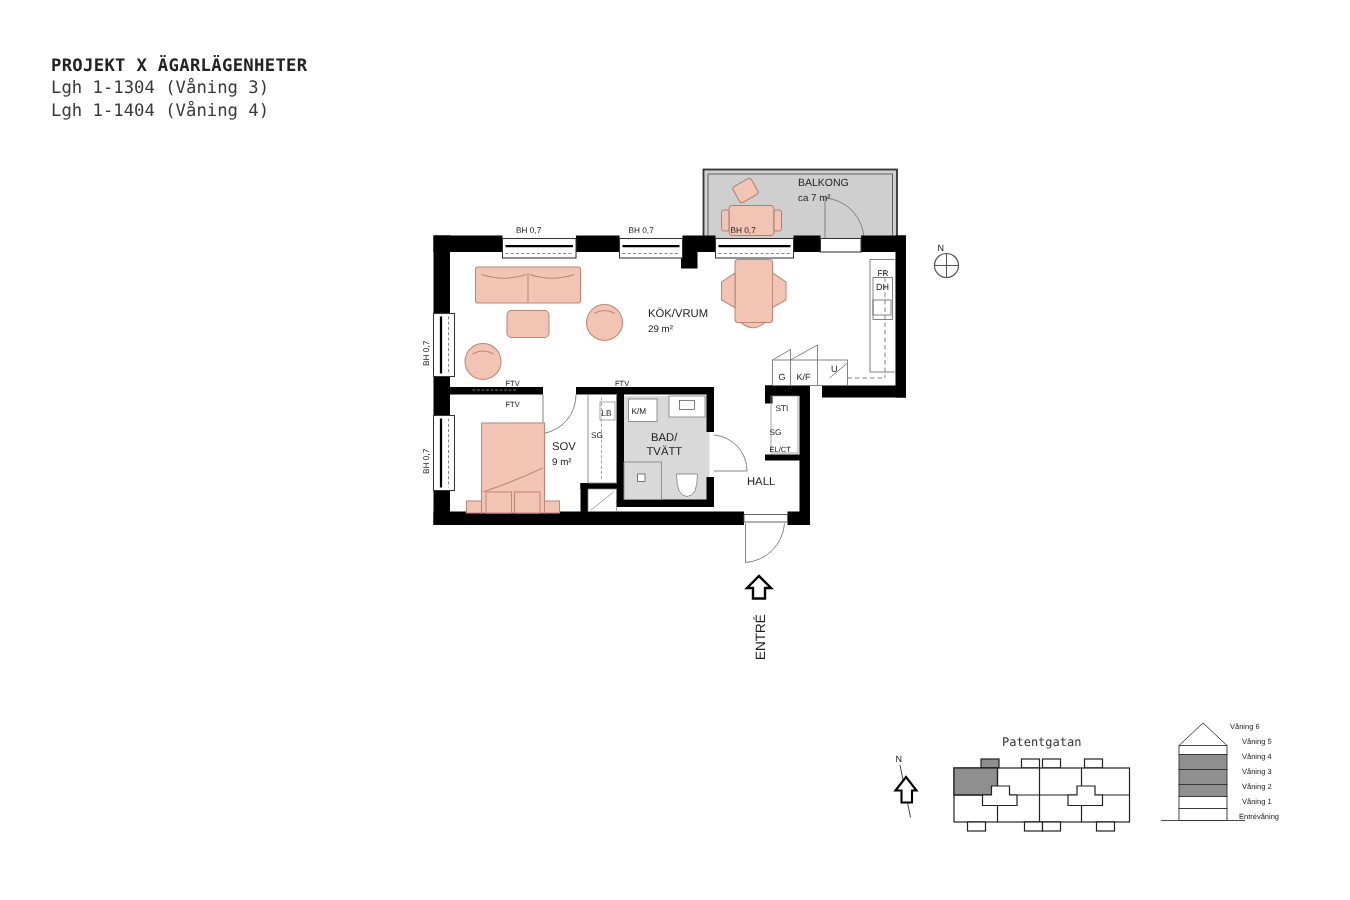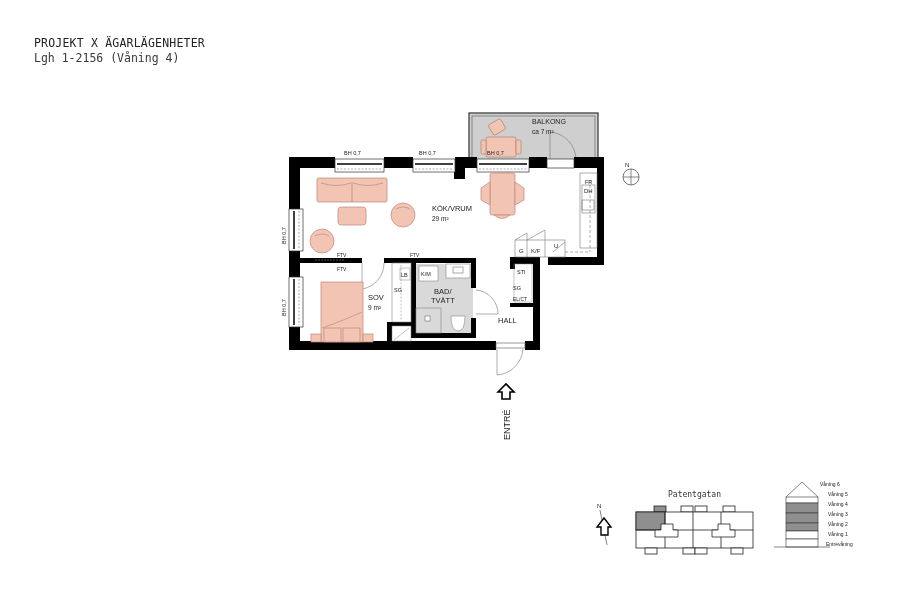--- a/index.html
+++ b/index.html
@@ -1,28 +1,29 @@
 <!DOCTYPE html>
 <html><head>
 <meta charset="utf-8">
 <style>
   html,body{margin:0;padding:0;background:#ffffff;}
   body{width:900px;height:600px;position:relative;overflow:hidden;font-family:"DejaVu Sans Mono","Liberation Mono",monospace;}
   .header{position:absolute;left:34px;top:36px;color:#3a3a3a;font-size:11.5px;line-height:15px;}
-  .header .title{font-weight:normal;color:#222;letter-spacing:0.2px;}
+  .header .title{font-weight:bold;color:#222;letter-spacing:0.2px;}
   svg{position:absolute;left:0;top:0;}
   .lbl{font-family:"Liberation Sans","DejaVu Sans",sans-serif;fill:#222;}
   .mono{font-family:"DejaVu Sans Mono","Liberation Mono",monospace;fill:#333;}
 </style>
 </head>
 <body>
 
 <div class="header">
   <div class="title">PROJEKT X ÄGARLÄGENHETER</div>
-  <div>Lgh 1-2156 (Våning 4)</div>
+  <div>Lgh 1-1304 (Våning 3)</div>
+  <div>Lgh 1-1404 (Våning 4)</div>
 </div>
 
 <svg width="900" height="600" viewBox="0 0 900 600">
 
   <g>
     <rect x="469" y="113" width="129" height="48" fill="#cfcfcf" stroke="#333" stroke-width="1.2"></rect>
     <rect x="472" y="116" width="123" height="44" fill="none" stroke="#555" stroke-width="0.6"></rect>
 
     <rect x="490" y="121" width="14" height="12" rx="2" transform="rotate(-30 497 127)" fill="#f2c4b4" stroke="#a87765" stroke-width="0.6"></rect>
 

